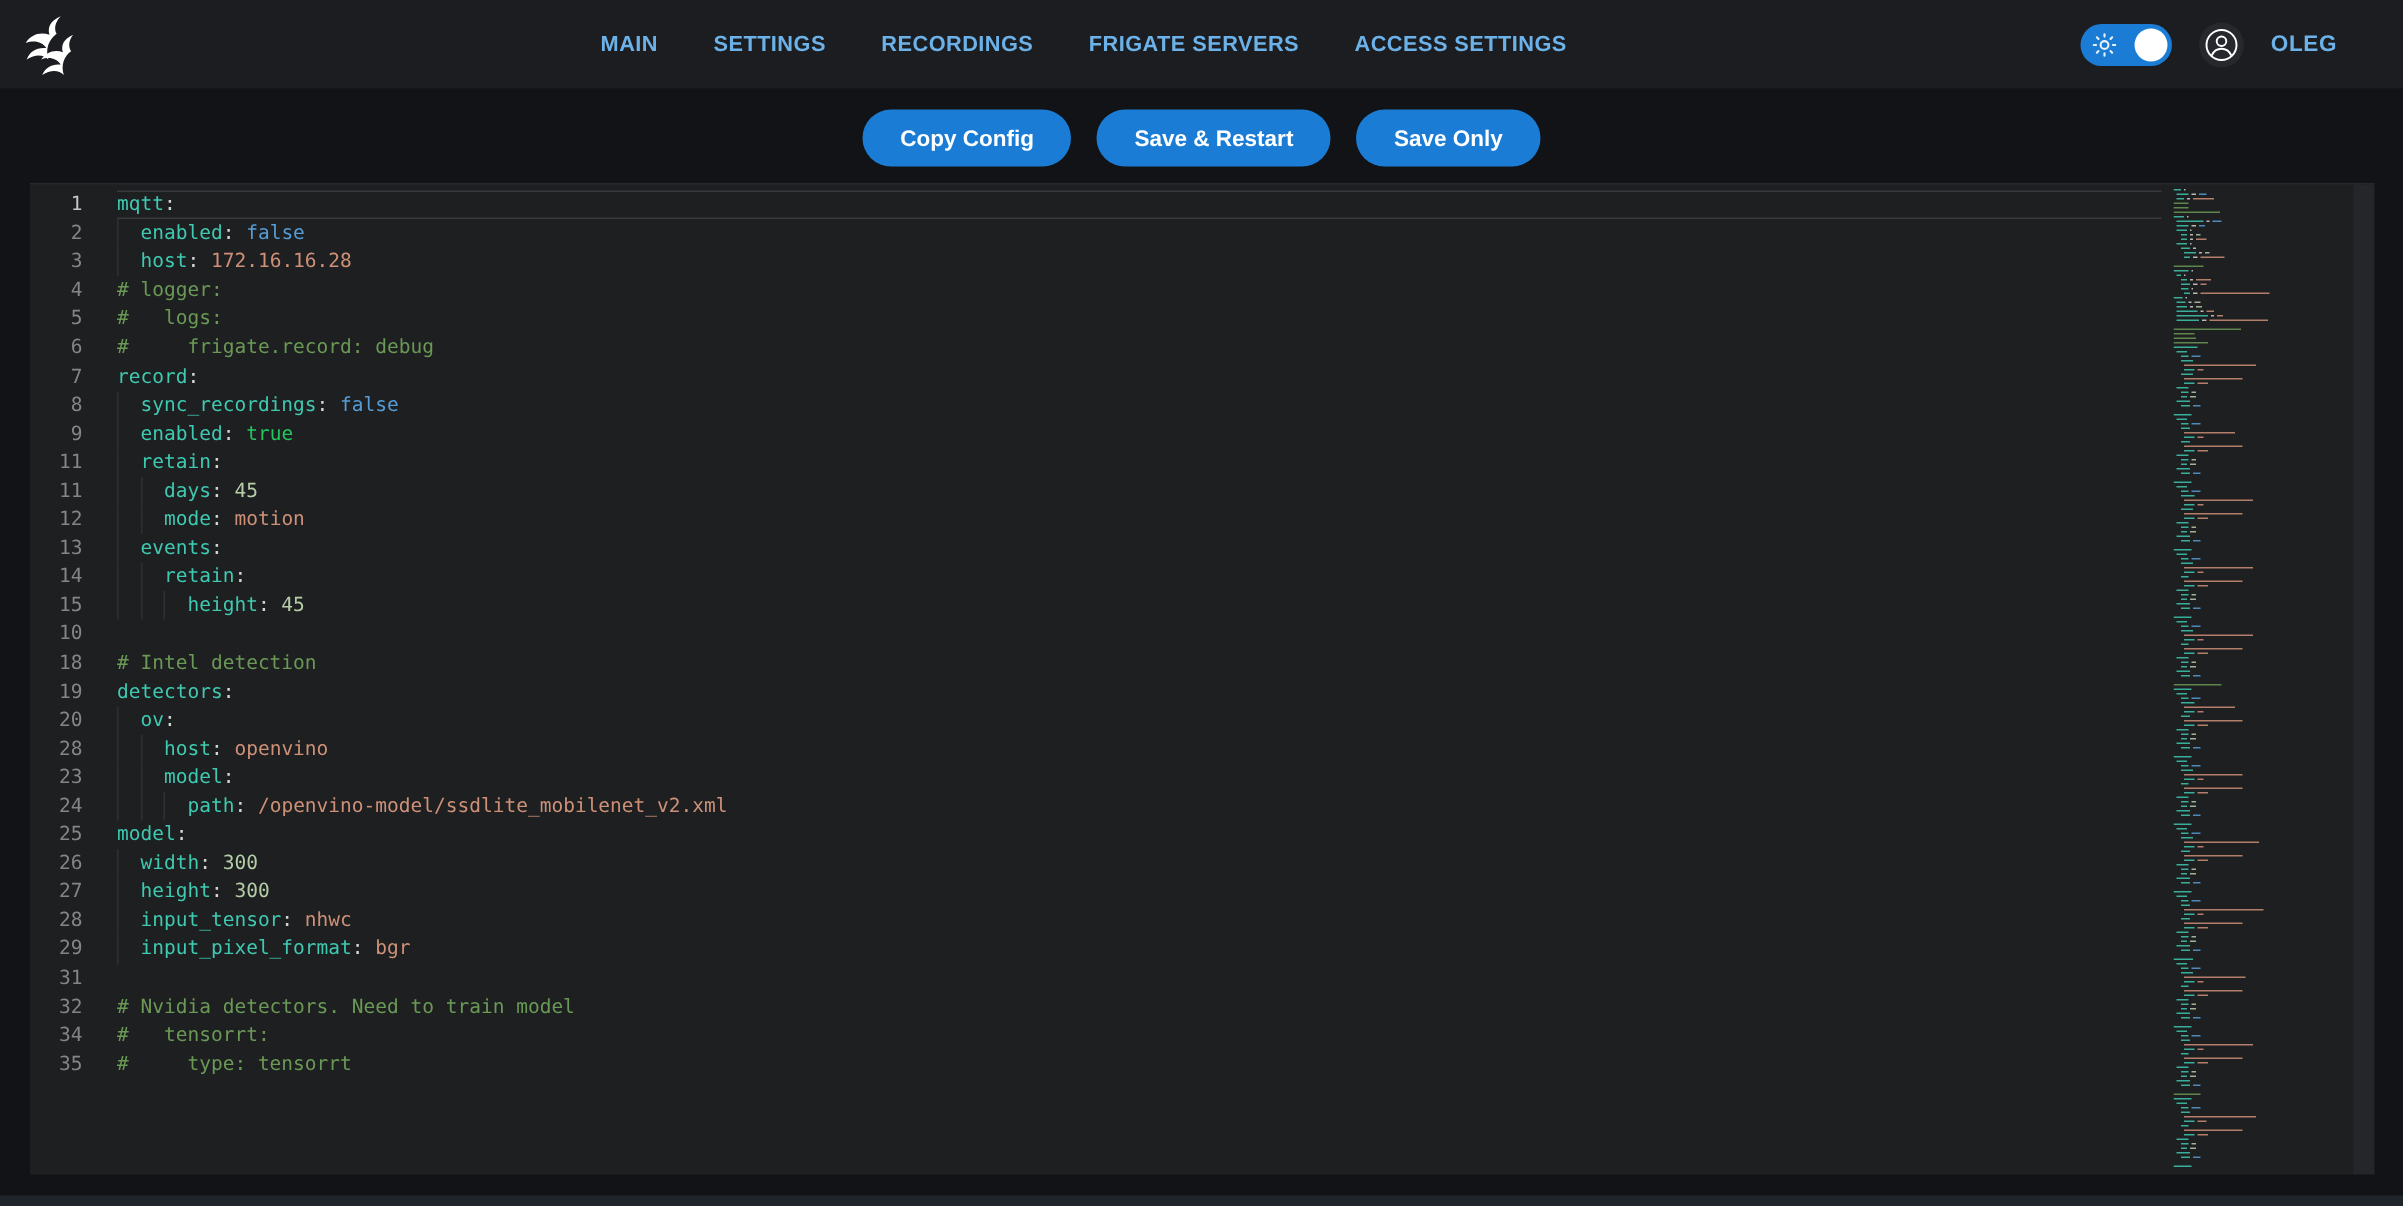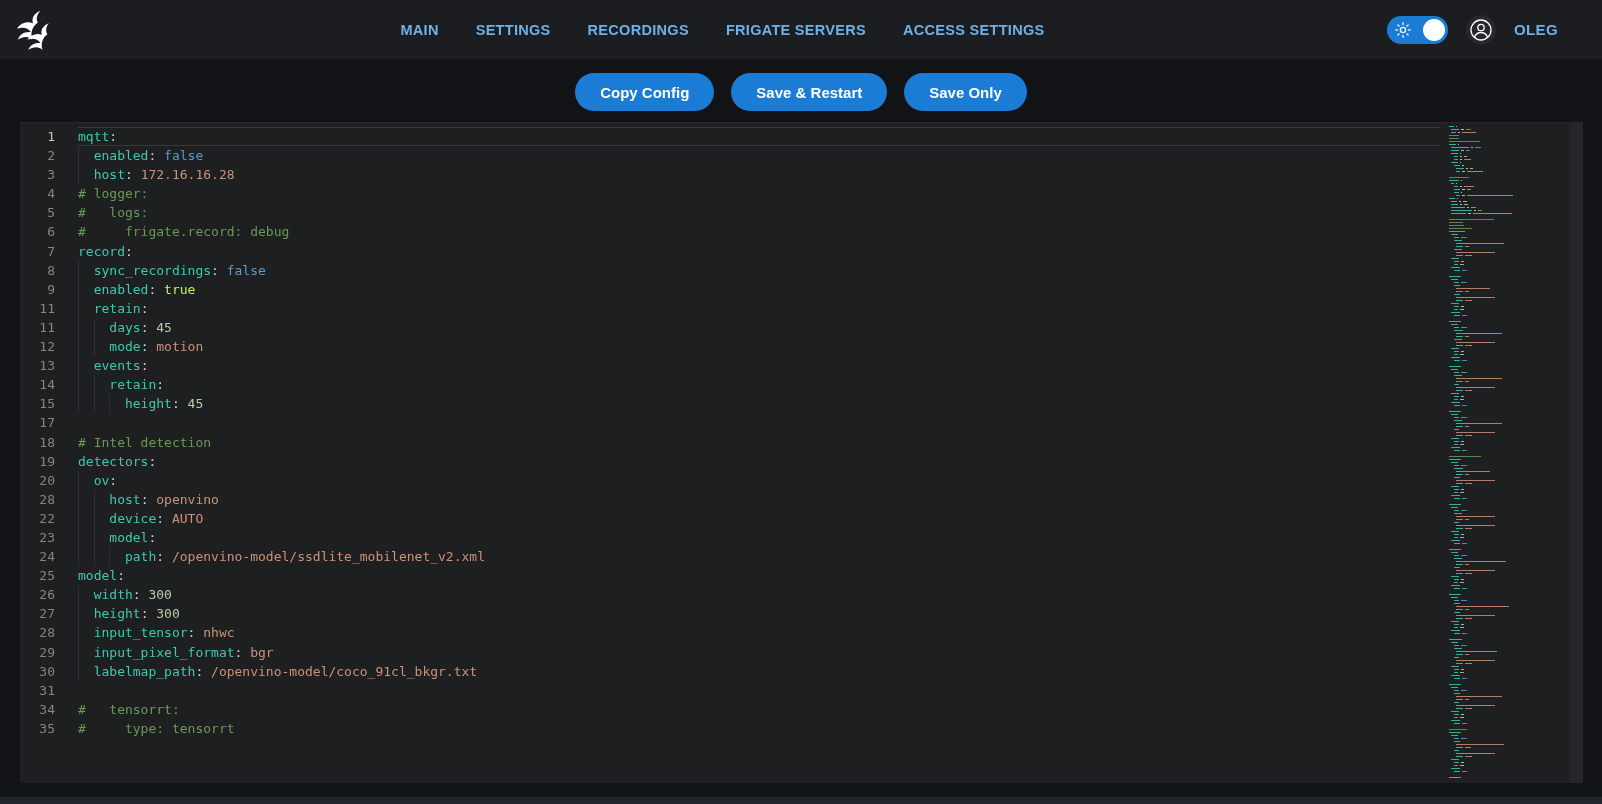--- a/index.html
+++ b/index.html
@@ -166,21 +166,21 @@
       <div class="line">
         <div class="lnum">7</div>
         <div class="lcontent"><span style="color: rgb(62, 201, 176);">record</span><span style="color: rgb(212, 212, 212);">:</span></div>
       </div>
       <div class="line">
         <div class="lnum">8</div>
         <div class="lcontent"><span class="guide" style="left: 0ch;"></span><span style="color: rgb(62, 201, 176);">  sync_recordings</span><span style="color: rgb(212, 212, 212);">: </span><span style="color: rgb(86, 156, 214);">false</span></div>
       </div>
       <div class="line">
         <div class="lnum">9</div>
-        <div class="lcontent"><span class="guide" style="left: 0ch;"></span><span style="color: rgb(62, 201, 176);">  enabled</span><span style="color: rgb(212, 212, 212);">: </span><span style="color: #bef264;">true</span></div>
+        <div class="lcontent"><span class="guide" style="left: 0ch;"></span><span style="color: rgb(62, 201, 176);">  enabled</span><span style="color: rgb(212, 212, 212);">: </span><span style="color: #22c55e;">true</span></div>
       </div>
       <div class="line">
         <div class="lnum">11</div>
         <div class="lcontent"><span class="guide" style="left: 0ch;"></span><span style="color: rgb(62, 201, 176);">  retain</span><span style="color: rgb(212, 212, 212);">:</span></div>
       </div>
       <div class="line">
         <div class="lnum">11</div>
         <div class="lcontent"><span class="guide" style="left: 0ch;"></span><span class="guide" style="left: 2ch;"></span><span style="color: rgb(62, 201, 176);">    days</span><span style="color: rgb(212, 212, 212);">: </span><span style="color: rgb(181, 206, 168);">45</span></div>
       </div>
       <div class="line">
@@ -193,44 +193,40 @@
       </div>
       <div class="line">
         <div class="lnum">14</div>
         <div class="lcontent"><span class="guide" style="left: 0ch;"></span><span class="guide" style="left: 2ch;"></span><span style="color: rgb(62, 201, 176);">    retain</span><span style="color: rgb(212, 212, 212);">:</span></div>
       </div>
       <div class="line">
         <div class="lnum">15</div>
         <div class="lcontent"><span class="guide" style="left: 0ch;"></span><span class="guide" style="left: 2ch;"></span><span class="guide" style="left: 4ch;"></span><span style="color: rgb(62, 201, 176);">      height</span><span style="color: rgb(212, 212, 212);">: </span><span style="color: rgb(181, 206, 168);">45</span></div>
       </div>
       <div class="line">
-        <div class="lnum">17</div>
+        <div class="lnum">10</div>
         <div class="lcontent"></div>
       </div>
       <div class="line">
         <div class="lnum">18</div>
         <div class="lcontent"><span style="color: rgb(106, 153, 85);"># Intel detection</span></div>
       </div>
       <div class="line">
         <div class="lnum">19</div>
         <div class="lcontent"><span style="color: rgb(62, 201, 176);">detectors</span><span style="color: rgb(212, 212, 212);">:</span></div>
       </div>
       <div class="line">
         <div class="lnum">20</div>
         <div class="lcontent"><span class="guide" style="left: 0ch;"></span><span style="color: rgb(62, 201, 176);">  ov</span><span style="color: rgb(212, 212, 212);">:</span></div>
       </div>
       <div class="line">
         <div class="lnum">28</div>
         <div class="lcontent"><span class="guide" style="left: 0ch;"></span><span class="guide" style="left: 2ch;"></span><span style="color: rgb(62, 201, 176);">    host</span><span style="color: rgb(212, 212, 212);">: </span><span style="color: rgb(206, 145, 120);">openvino</span></div>
       </div>
       <div class="line">
-        <div class="lnum">22</div>
-        <div class="lcontent"><span class="guide" style="left: 0ch;"></span><span class="guide" style="left: 2ch;"></span><span style="color: rgb(62, 201, 176);">    device</span><span style="color: rgb(212, 212, 212);">: </span><span style="color: rgb(206, 145, 120);">AUTO</span></div>
-      </div>
-      <div class="line">
         <div class="lnum">23</div>
         <div class="lcontent"><span class="guide" style="left: 0ch;"></span><span class="guide" style="left: 2ch;"></span><span style="color: rgb(62, 201, 176);">    model</span><span style="color: rgb(212, 212, 212);">:</span></div>
       </div>
       <div class="line">
         <div class="lnum">24</div>
         <div class="lcontent"><span class="guide" style="left: 0ch;"></span><span class="guide" style="left: 2ch;"></span><span class="guide" style="left: 4ch;"></span><span style="color: rgb(62, 201, 176);">      path</span><span style="color: rgb(212, 212, 212);">: </span><span style="color: rgb(206, 145, 120);">/openvino-model/ssdlite_mobilenet_v2.xml</span></div>
       </div>
       <div class="line">
         <div class="lnum">25</div>
         <div class="lcontent"><span style="color: rgb(62, 201, 176);">model</span><span style="color: rgb(212, 212, 212);">:</span></div>
@@ -245,26 +241,26 @@
       </div>
       <div class="line">
         <div class="lnum">28</div>
         <div class="lcontent"><span class="guide" style="left: 0ch;"></span><span style="color: rgb(62, 201, 176);">  input_tensor</span><span style="color: rgb(212, 212, 212);">: </span><span style="color: rgb(206, 145, 120);">nhwc</span></div>
       </div>
       <div class="line">
         <div class="lnum">29</div>
         <div class="lcontent"><span class="guide" style="left: 0ch;"></span><span style="color: rgb(62, 201, 176);">  input_pixel_format</span><span style="color: rgb(212, 212, 212);">: </span><span style="color: rgb(206, 145, 120);">bgr</span></div>
       </div>
       <div class="line">
-        <div class="lnum">30</div>
-        <div class="lcontent"><span class="guide" style="left: 0ch;"></span><span style="color: rgb(62, 201, 176);">  labelmap_path</span><span style="color: rgb(212, 212, 212);">: </span><span style="color: rgb(206, 145, 120);">/openvino-model/coco_91cl_bkgr.txt</span></div>
-      </div>
-      <div class="line">
         <div class="lnum">31</div>
         <div class="lcontent"></div>
+      </div>
+      <div class="line">
+        <div class="lnum">32</div>
+        <div class="lcontent"><span style="color: rgb(106, 153, 85);"># Nvidia detectors. Need to train model</span></div>
       </div>
       <div class="line">
         <div class="lnum">34</div>
         <div class="lcontent"><span style="color: rgb(106, 153, 85);">#   tensorrt:</span></div>
       </div>
       <div class="line">
         <div class="lnum">35</div>
         <div class="lcontent"><span style="color: rgb(106, 153, 85);">#     type: tensorrt</span></div>
       </div>
     </div>

